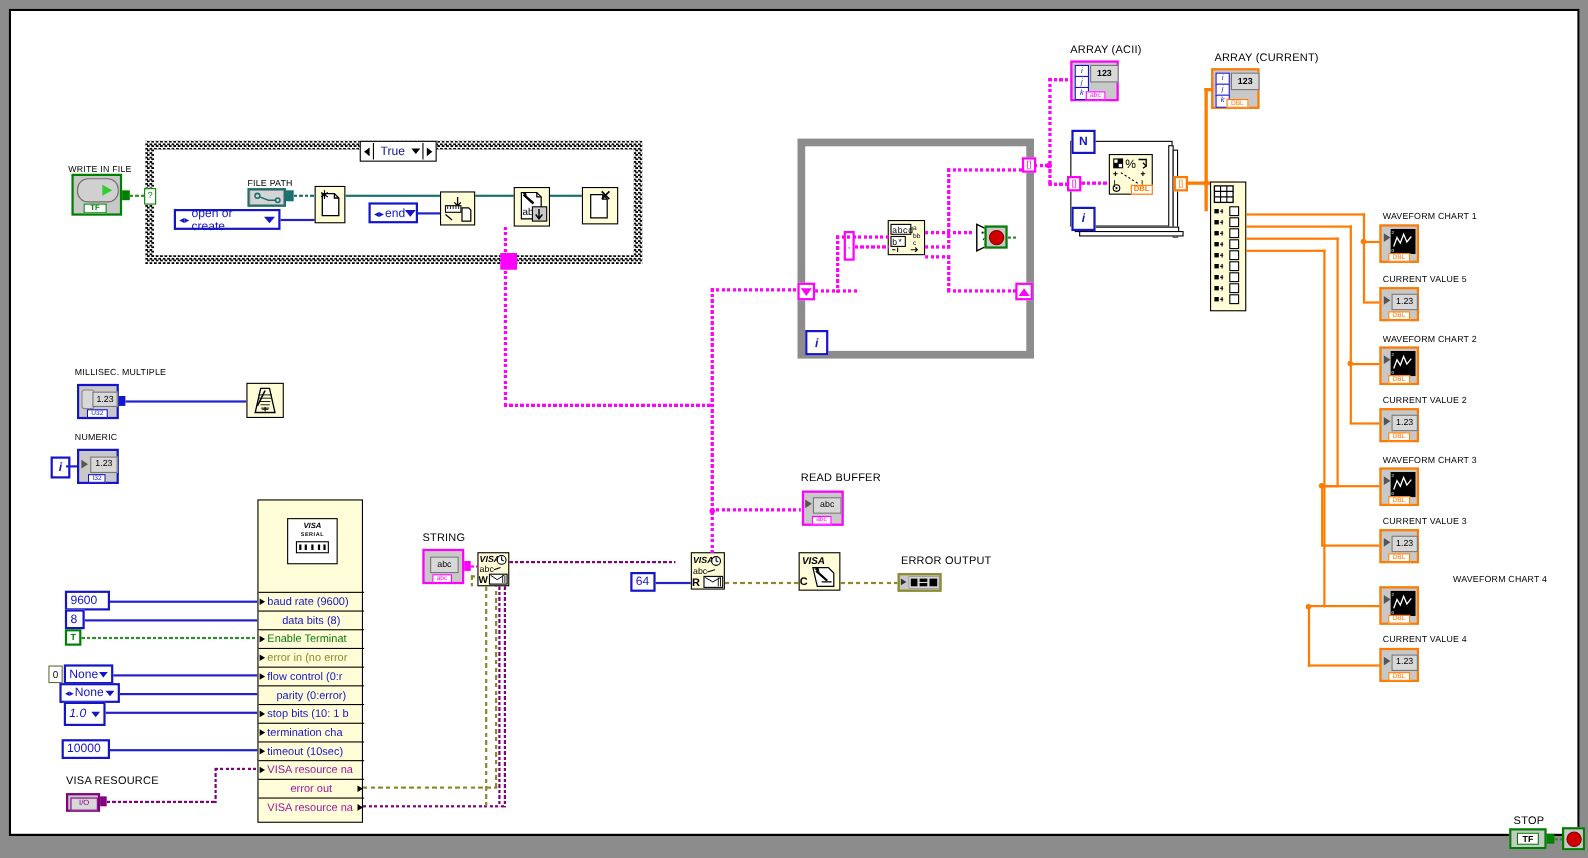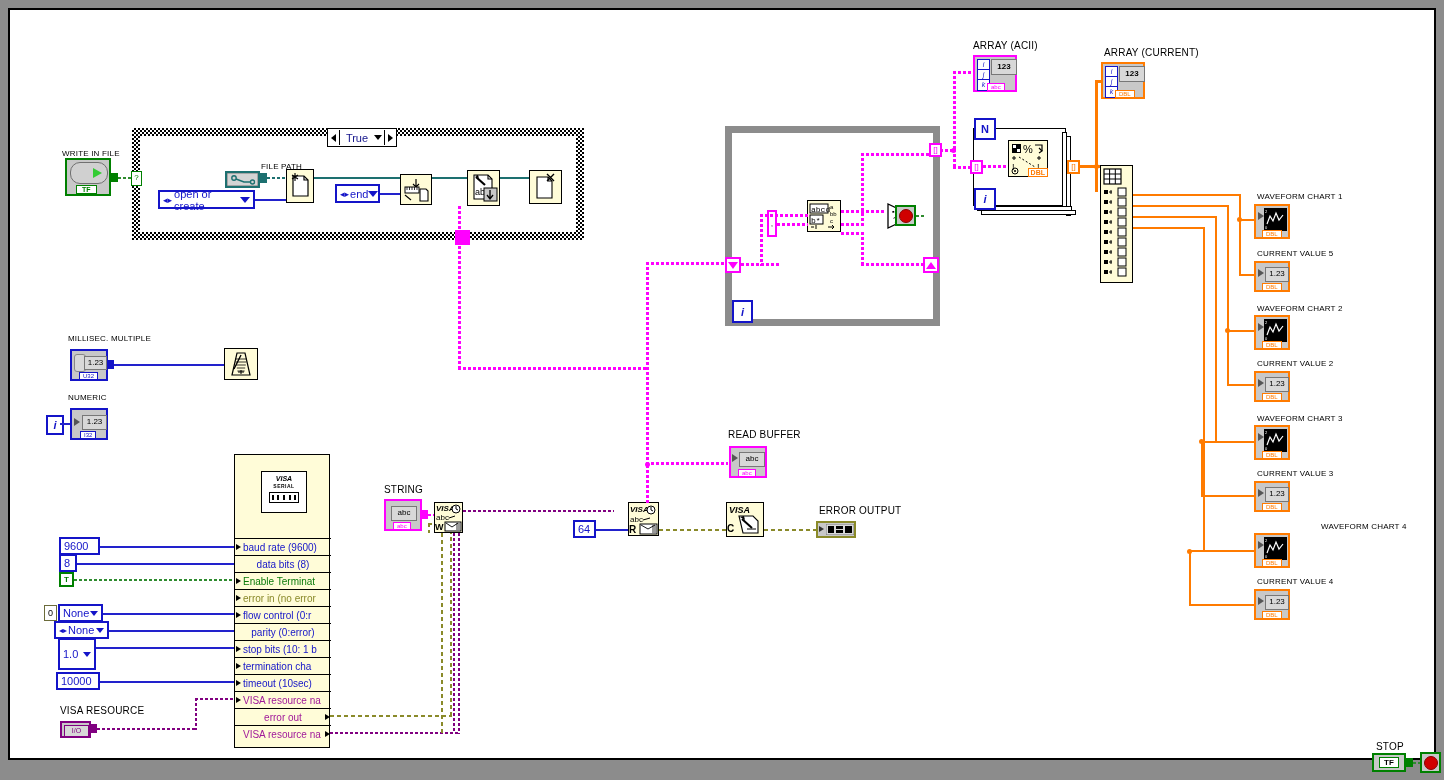--- a/index.html
+++ b/index.html
@@ -77,21 +77,21 @@
     <div style="width:12px;display:flex;align-items:center;justify-content:center;">
       <div style="width:0;height:0;border-top:5px solid #000;border-left:4px solid transparent;border-right:4px solid transparent;"></div>
     </div>
     <div style="width:11px;height:15px;display:flex;align-items:center;justify-content:center;border-left:1px solid #000;">
       <div style="width:0;height:0;border-left:5px solid #000;border-top:4px solid transparent;border-bottom:4px solid transparent;"></div>
     </div>
   </div>
 
   <div style="position:absolute;left:121px;top:161px;width:9px;height:13px;border:1px solid #008000;background:#fff;color:#008000;font-size:8px;text-align:center;line-height:12px;">?</div>
 
-  <div class="lbl" style="left:215px;top:152px;margin-left:36px;">FILE PATH</div>
+  <div class="lbl" style="left:215px;top:152px;">FILE PATH</div>
   <div style="position:absolute;left:215px;top:161px;width:35px;height:17px;border:2px solid #1d7070;background:#c8c8c8;box-sizing:border-box;">
     <svg width="31" height="13" viewBox="0 0 31 13">
       <rect x="0" y="0" width="31" height="13" fill="#d4d4d4" stroke="#777"></rect>
       <circle cx="7" cy="5" r="2.2" fill="none" stroke="#1d7070" stroke-width="1.4"></circle>
       <path d="M9 6 L17 9 L24 9" fill="none" stroke="#1d7070" stroke-width="1.4"></path>
       <circle cx="25.5" cy="9" r="2" fill="none" stroke="#1d7070" stroke-width="1.4"></circle>
     </svg>
   </div>
   <div style="position:absolute;left:250px;top:163px;width:7px;height:10px;background:#1d7070;"></div>
   <div class="w h dash-teal" style="left:257px;top:167px;width:24px;height:2px;"></div>
@@ -559,21 +559,21 @@
   </div>
   <div class="w h wire-blue" style="left:93px;top:603px;width:131px;height:2px;"></div>
 
   <div class="ring" style="left:44px;top:611px;width:55px;height:18px;">
     <span style="font-size:8px;margin-right:1px;">◂▸</span>
     <span style="flex:1;">None</span>
     <span style="width:0;height:0;border-top:5px solid #1414c8;border-left:4px solid transparent;border-right:4px solid transparent;"></span>
   </div>
   <div class="w h wire-blue" style="left:99px;top:620px;width:125px;height:2px;"></div>
 
-  <div class="ring" style="left:48px;top:628px;width:38px;height:32px;">
+  <div class="ring" style="left:48px;top:628px;width:38px;height:22px;font-style:italic;">
     <span style="flex:1;">1.0</span>
     <span style="width:0;height:0;border-top:5px solid #1414c8;border-left:4px solid transparent;border-right:4px solid transparent;"></span>
   </div>
   <div class="w h wire-blue" style="left:86px;top:637px;width:138px;height:2px;"></div>
 
   <div class="numconst" style="left:46px;top:662px;width:44px;height:18px;">
     <span>10000</span>
   </div>
   <div class="w h wire-blue" style="left:90px;top:671px;width:134px;height:2px;"></div>
 

